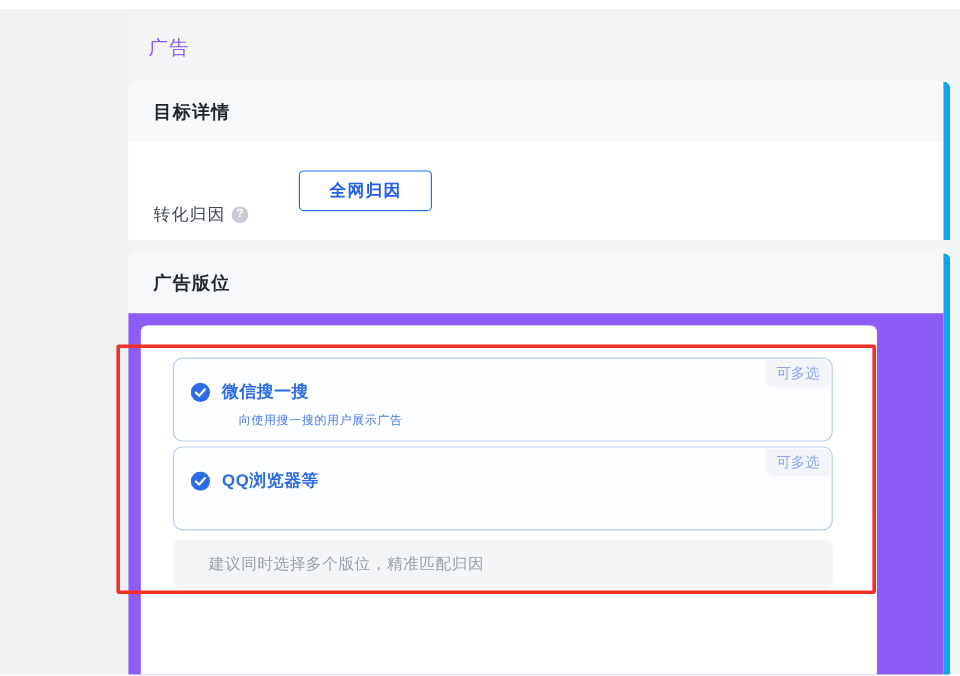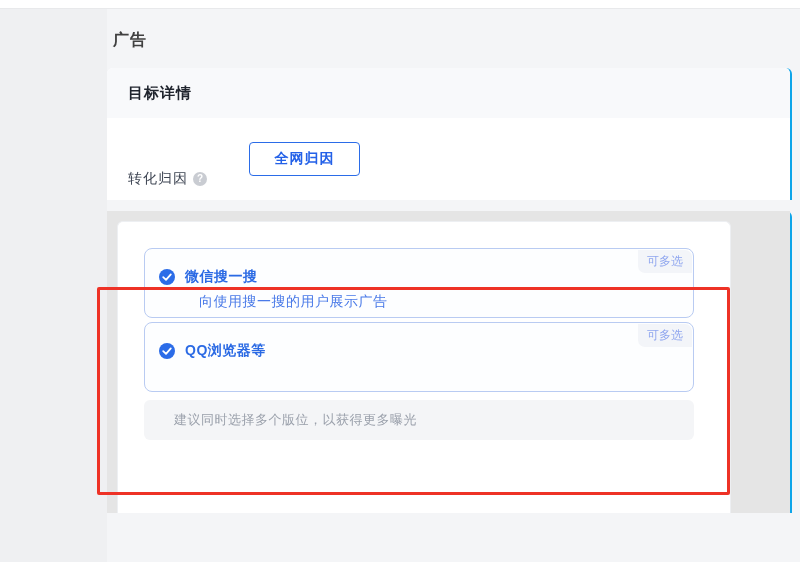--- a/index.html
+++ b/index.html
@@ -5,48 +5,48 @@
   * { margin:0; padding:0; box-sizing:border-box; }
   html,body { background:#fff; }
   body { font-family:"Liberation Sans","DejaVu Sans",sans-serif; }
   .viewport { position:relative; width:800px; height:563px; overflow:hidden; background:#fff; }
 
   .topbar { height:9px; background:#fff; border-bottom:1px solid #e8e9eb; }
   .page-body { position:relative; height:553px; background:#f4f5f7; overflow:hidden; }
   .left-strip { position:absolute; left:0; top:0; width:107px; height:100%; background:#eff0f2; }
 
   .content { position:relative; margin-left:107px; width:685px; }
-  .page-title { padding:21px 0 17px 6px; font-size:16px; font-weight:700; color:#404040; letter-spacing:1px; }
+  .page-title { padding:21px 0 17px 6px; font-size:16px; font-weight:400; color:#8b5cf6; letter-spacing:1px;margin-left:11px; }
 
-  .card { background:#fff; border-right:2px solid #0ea5e9; border-radius:6px 6px 0 0; }
+  .card { background:#fff; border-right:6px solid #0ea5e9; border-radius:6px 6px 0 0; }
   .card + .card { margin-top:11px; }
   .card-header { height:50px; background:#f8f9fb; border-radius:6px 6px 0 0; display:flex; align-items:center; padding-left:21px; font-size:15px; font-weight:bold; color:#20252e; letter-spacing:1px; }
 
   
   .target-body { height:82px; display:flex; align-items:center; background:#fff; }
   .field-label-wrap { width:142px; padding-left:21px; display:flex; align-items:center; gap:5px;margin-top:40px; }
   .field-label { font-size:14px; color:#3f4654; letter-spacing:1px; }
   .help-icon { width:14px; height:14px; border-radius:50%; background:#c9ccd2; color:#fff; font-size:10px; font-weight:bold; display:inline-flex; align-items:center; justify-content:center; line-height:1; }
 
   .segmented { display:flex; align-items:center;font-family:Liberation Mono, monospace; }
   .seg-btn { height:34px; background:#fff; display:flex; align-items:center; justify-content:center; font-size:14px; cursor:pointer; letter-spacing:1px; }
   .seg-btn.selected { width:111px; border:1px solid #2b6ce8; color:#2461e8; font-weight:bold; border-radius:4px; position:relative; z-index:2; }
   .seg-btn.unselected { width:106px; border:1px solid #d9dce1; border-left:none; color:#3c4352; border-radius:0 4px 4px 0; z-index:1; }
 
   
-  .placement-body { background:#e5e5e5; padding:10px 0 0 10px; min-height:292px; }
+  .placement-body { background:#8b5cf6; padding:10px 0 0 10px; min-height:292px; }
   .placement-panel { width:614px; border:1px solid #edeff2; border-bottom:none; border-radius:6px 6px 0 0; padding:26px 38px 30px 26px; min-height:292px; background:#fff; }
 
   .option-card { position:relative; width:550px; height:70px; border:1px solid #b9cbf2; border-radius:8px; background:#fdfeff; padding:19px 0 0 14px; cursor:pointer; }
   .option-card + .option-card { margin-top:4px; }
   .option-badge { position:absolute; top:1px; right:1px; font-size:12px; color:#8fa6ef; background:#f3f5f9; padding:3px 9px; border-radius:0 7px 0 7px; }
   .option-title-row { display:flex; align-items:center; gap:10px; }
   .check-icon { width:16px; height:16px; flex:0 0 16px; display:block; }
   .option-title { font-size:14px; font-weight:bold; color:#2b6ae4; letter-spacing:0.5px; }
-  .option-desc { margin:7px 0 0 40px; font-size:14px; color:#4a7ae8; letter-spacing:0.5px; }
+  .option-desc { margin:7px 0 0 40px; font-size:10px; color:#4a7ae8; letter-spacing:0.5px; }
 
   .hint-bar { width:550px; height:40px; margin-top:8px; background:#f4f5f7; border-radius:6px; display:flex; align-items:center; padding-left:30px; font-size:13px; color:#9aa0ab; letter-spacing:0.5px; }
 
   
   .annotation-rect { position:absolute; left:97px; top:287px; width:633px; height:208px; border:3px solid #ee3226; border-radius:2px; pointer-events:none; z-index:50; }
 </style>
 </head>
 <body>
 
 <div class="viewport">
@@ -65,20 +65,21 @@
             <span class="field-label">转化归因</span>
             <span class="help-icon">?</span>
           </div>
           <div class="segmented">
             <div class="seg-btn selected">全网归因</div>
           </div>
         </div>
       </div>
 
       <div class="card">
+        <div class="card-header">广告版位</div>
         <div class="placement-body">
           <div class="placement-panel">
 
             <div class="option-card">
               <span class="option-badge">可多选</span>
               <div class="option-title-row">
                 <svg class="check-icon" viewBox="0 0 16 16">
                   <circle cx="8" cy="8" r="8" fill="#2b6ce8"></circle>
                   <path d="M4.2 8.2 L7 10.8 L11.8 5.4" fill="none" stroke="#ffffff" stroke-width="1.8" stroke-linecap="round" stroke-linejoin="round"></path>
                 </svg>
@@ -91,21 +92,21 @@
               <span class="option-badge">可多选</span>
               <div class="option-title-row">
                 <svg class="check-icon" viewBox="0 0 16 16">
                   <circle cx="8" cy="8" r="8" fill="#2b6ce8"></circle>
                   <path d="M4.2 8.2 L7 10.8 L11.8 5.4" fill="none" stroke="#ffffff" stroke-width="1.8" stroke-linecap="round" stroke-linejoin="round"></path>
                 </svg>
                 <span class="option-title">QQ浏览器等</span>
               </div>
             </div>
 
-            <div class="hint-bar">建议同时选择多个版位，以获得更多曝光</div>
+            <div class="hint-bar">建议同时选择多个版位，精准匹配归因</div>
 
           </div>
         </div>
       </div>
     </div>
   </div>
 
   <div class="annotation-rect"></div>
 </div>
 

